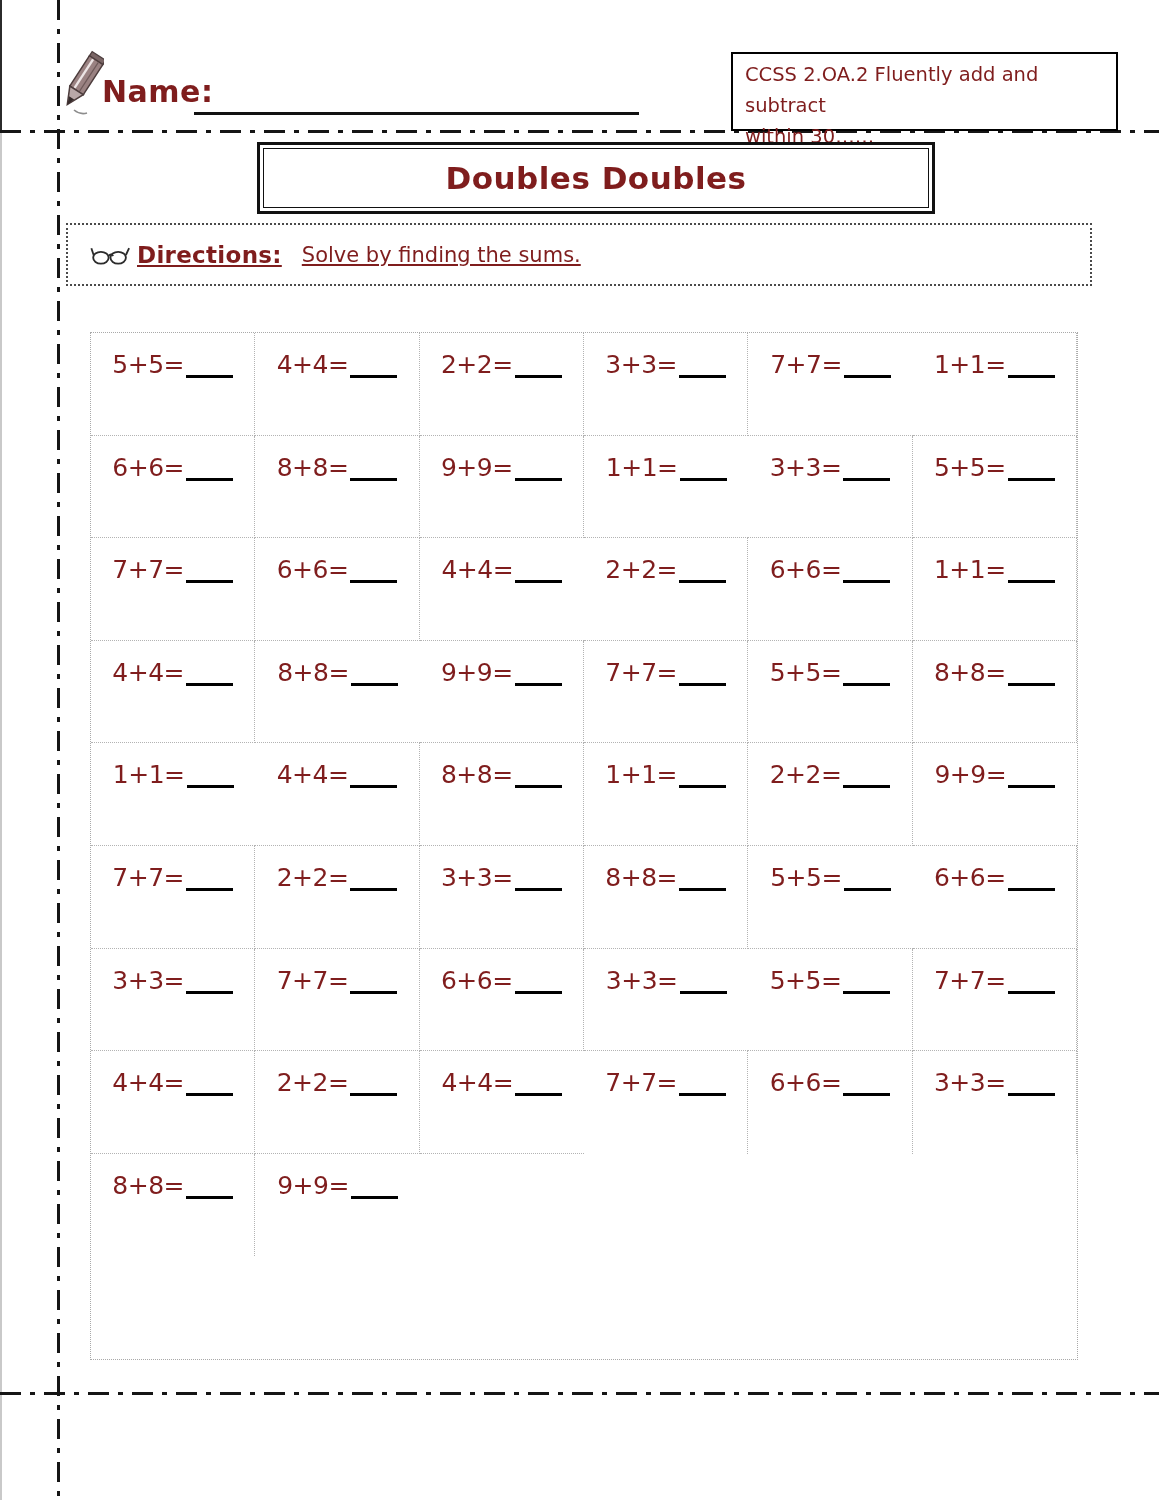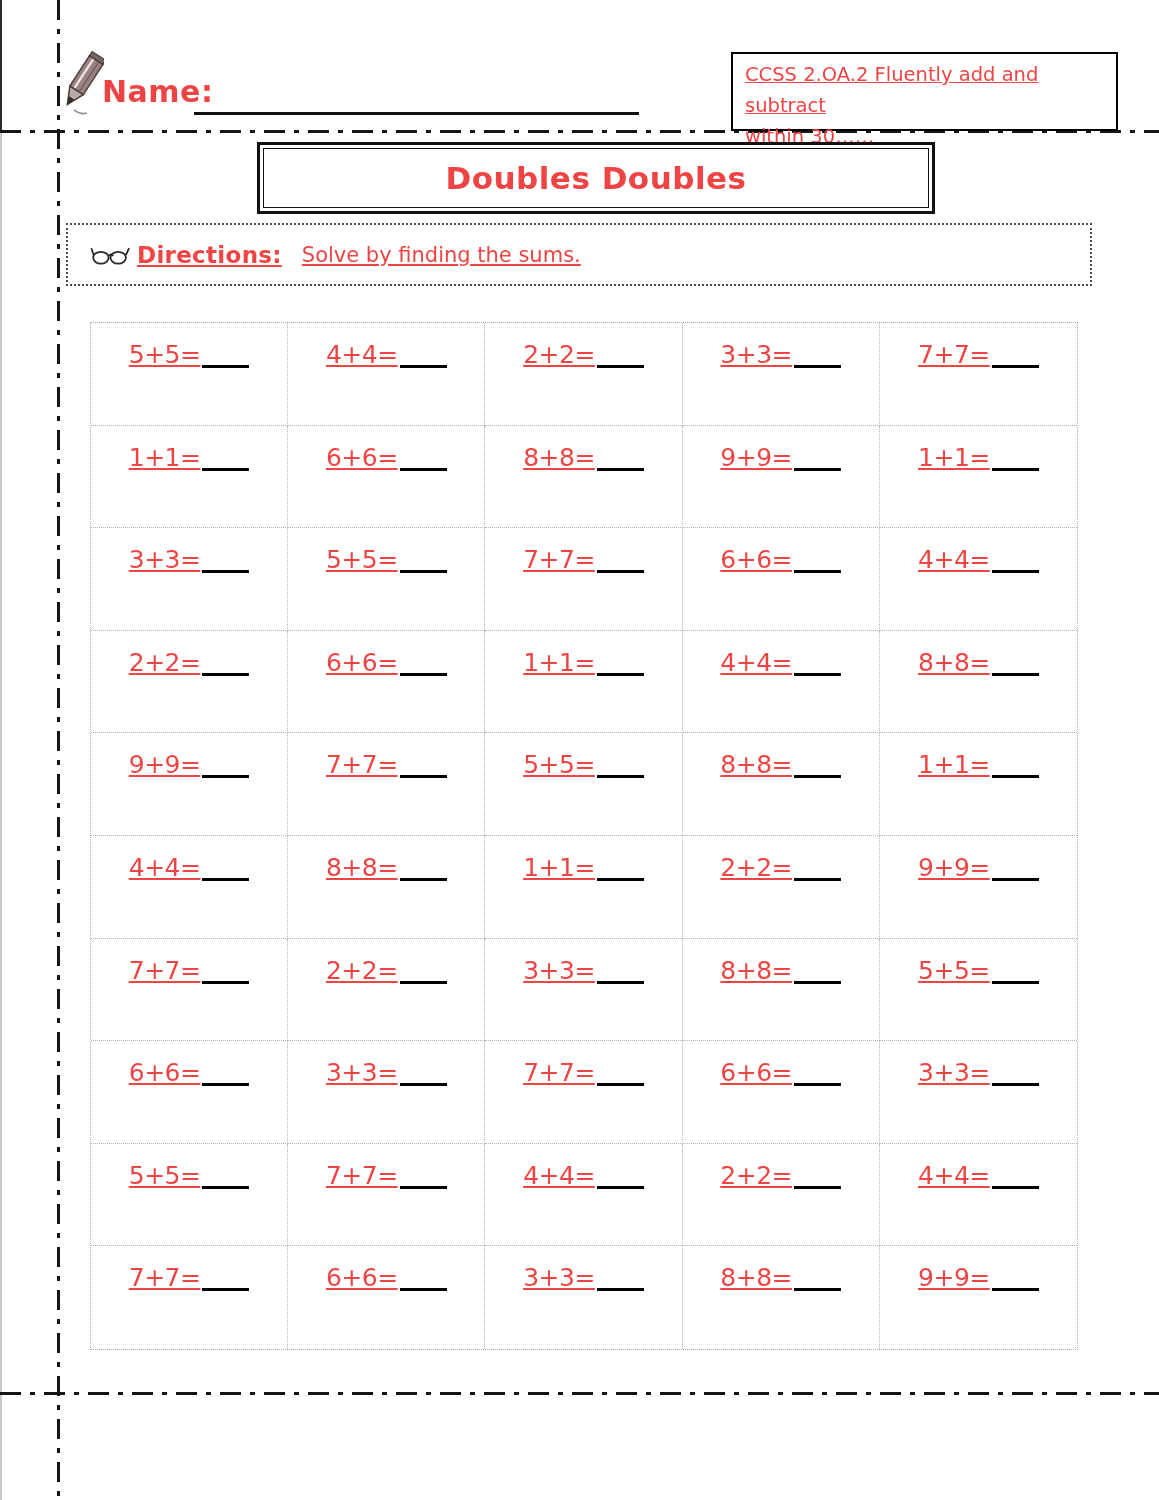--- a/index.html
+++ b/index.html
@@ -1,21 +1,21 @@
 <!DOCTYPE html>
 <html><head>
 <meta charset="utf-8">
 <style>
   html,body{margin:0;padding:0;background:#ffffff;}
   #sheet{
     position:relative;
     width:1159px;height:1500px;
     background:#ffffff;
     font-family:"DejaVu Sans","Liberation Sans",sans-serif;
-    color:#ef4444;
+    color:#7f1d1d;
     overflow:hidden;
   }
   
   .edge-left{position:absolute;left:0;top:0;bottom:0;width:2px;background:#c9c9c9;}
   .edge-left-top{position:absolute;left:0;top:0;height:132px;width:2px;background:#2b2b2b;}
   .vline{
     position:absolute;left:57px;top:0;bottom:0;width:3px;
     background-image:repeating-linear-gradient(180deg,
       #151515 0,#151515 20px,
       transparent 20px,transparent 29px,
@@ -36,21 +36,21 @@
   
   .pencil{position:absolute;left:60px;top:48px;}
   .name-label{position:absolute;left:102px;top:74px;font-size:30px;font-weight:600;letter-spacing:.5px;}
   .name-underline{position:absolute;left:194px;top:112px;width:445px;height:3px;background:#111;}
 
   
   .ccss-box{
     position:absolute;left:731px;top:52px;width:387px;height:79px;
     border:2.5px solid #000;box-sizing:border-box;
     padding:5px 10px 0 12px;
-    font-size:19.5px;line-height:1.6;text-decoration:underline;
+    font-size:19.5px;line-height:1.6;
   }
 
   
   .title-box{
     position:absolute;left:257px;top:142px;width:678px;height:72px;
     border:3px solid #111;box-sizing:border-box;background:#fff;
   }
   .title-inner{
     position:absolute;left:3px;right:3px;top:3px;bottom:3px;
     border:1.5px solid #111;
@@ -63,27 +63,26 @@
     position:absolute;left:66px;top:223px;width:1026px;height:63px;
     border:2px dotted #4a4a4a;box-sizing:border-box;
     display:flex;align-items:center;padding-left:22px;text-decoration:underline;
   }
   .glasses{flex:0 0 auto;margin-right:7px;margin-top:4px;}
   .directions-label{font-size:23px;font-weight:bold;letter-spacing:.3px;}
   .directions-text{font-size:21px;margin-left:20px;}
 
   
   .grid{
-    position:absolute;left:90px;top:322px;width:988px;height:1028px;
+    position:absolute;left:90px;top:332px;width:988px;height:1028px;
     box-sizing:border-box;
     border:1px dotted #a9a9a9;
     display:grid;
-    grid-template-columns:repeat(5,1fr);
+    grid-template-columns:repeat(6,1fr);
     grid-template-rows:repeat(10,1fr);
-    text-decoration:underline;
   }
   .cell{
     box-sizing:border-box;
     border-right:1px dotted #b3b3b3;
     border-bottom:1px dotted #b3b3b3;
     text-align:center;
     padding-top:15px;
     font-size:25px;
     white-space:nowrap;
   }

